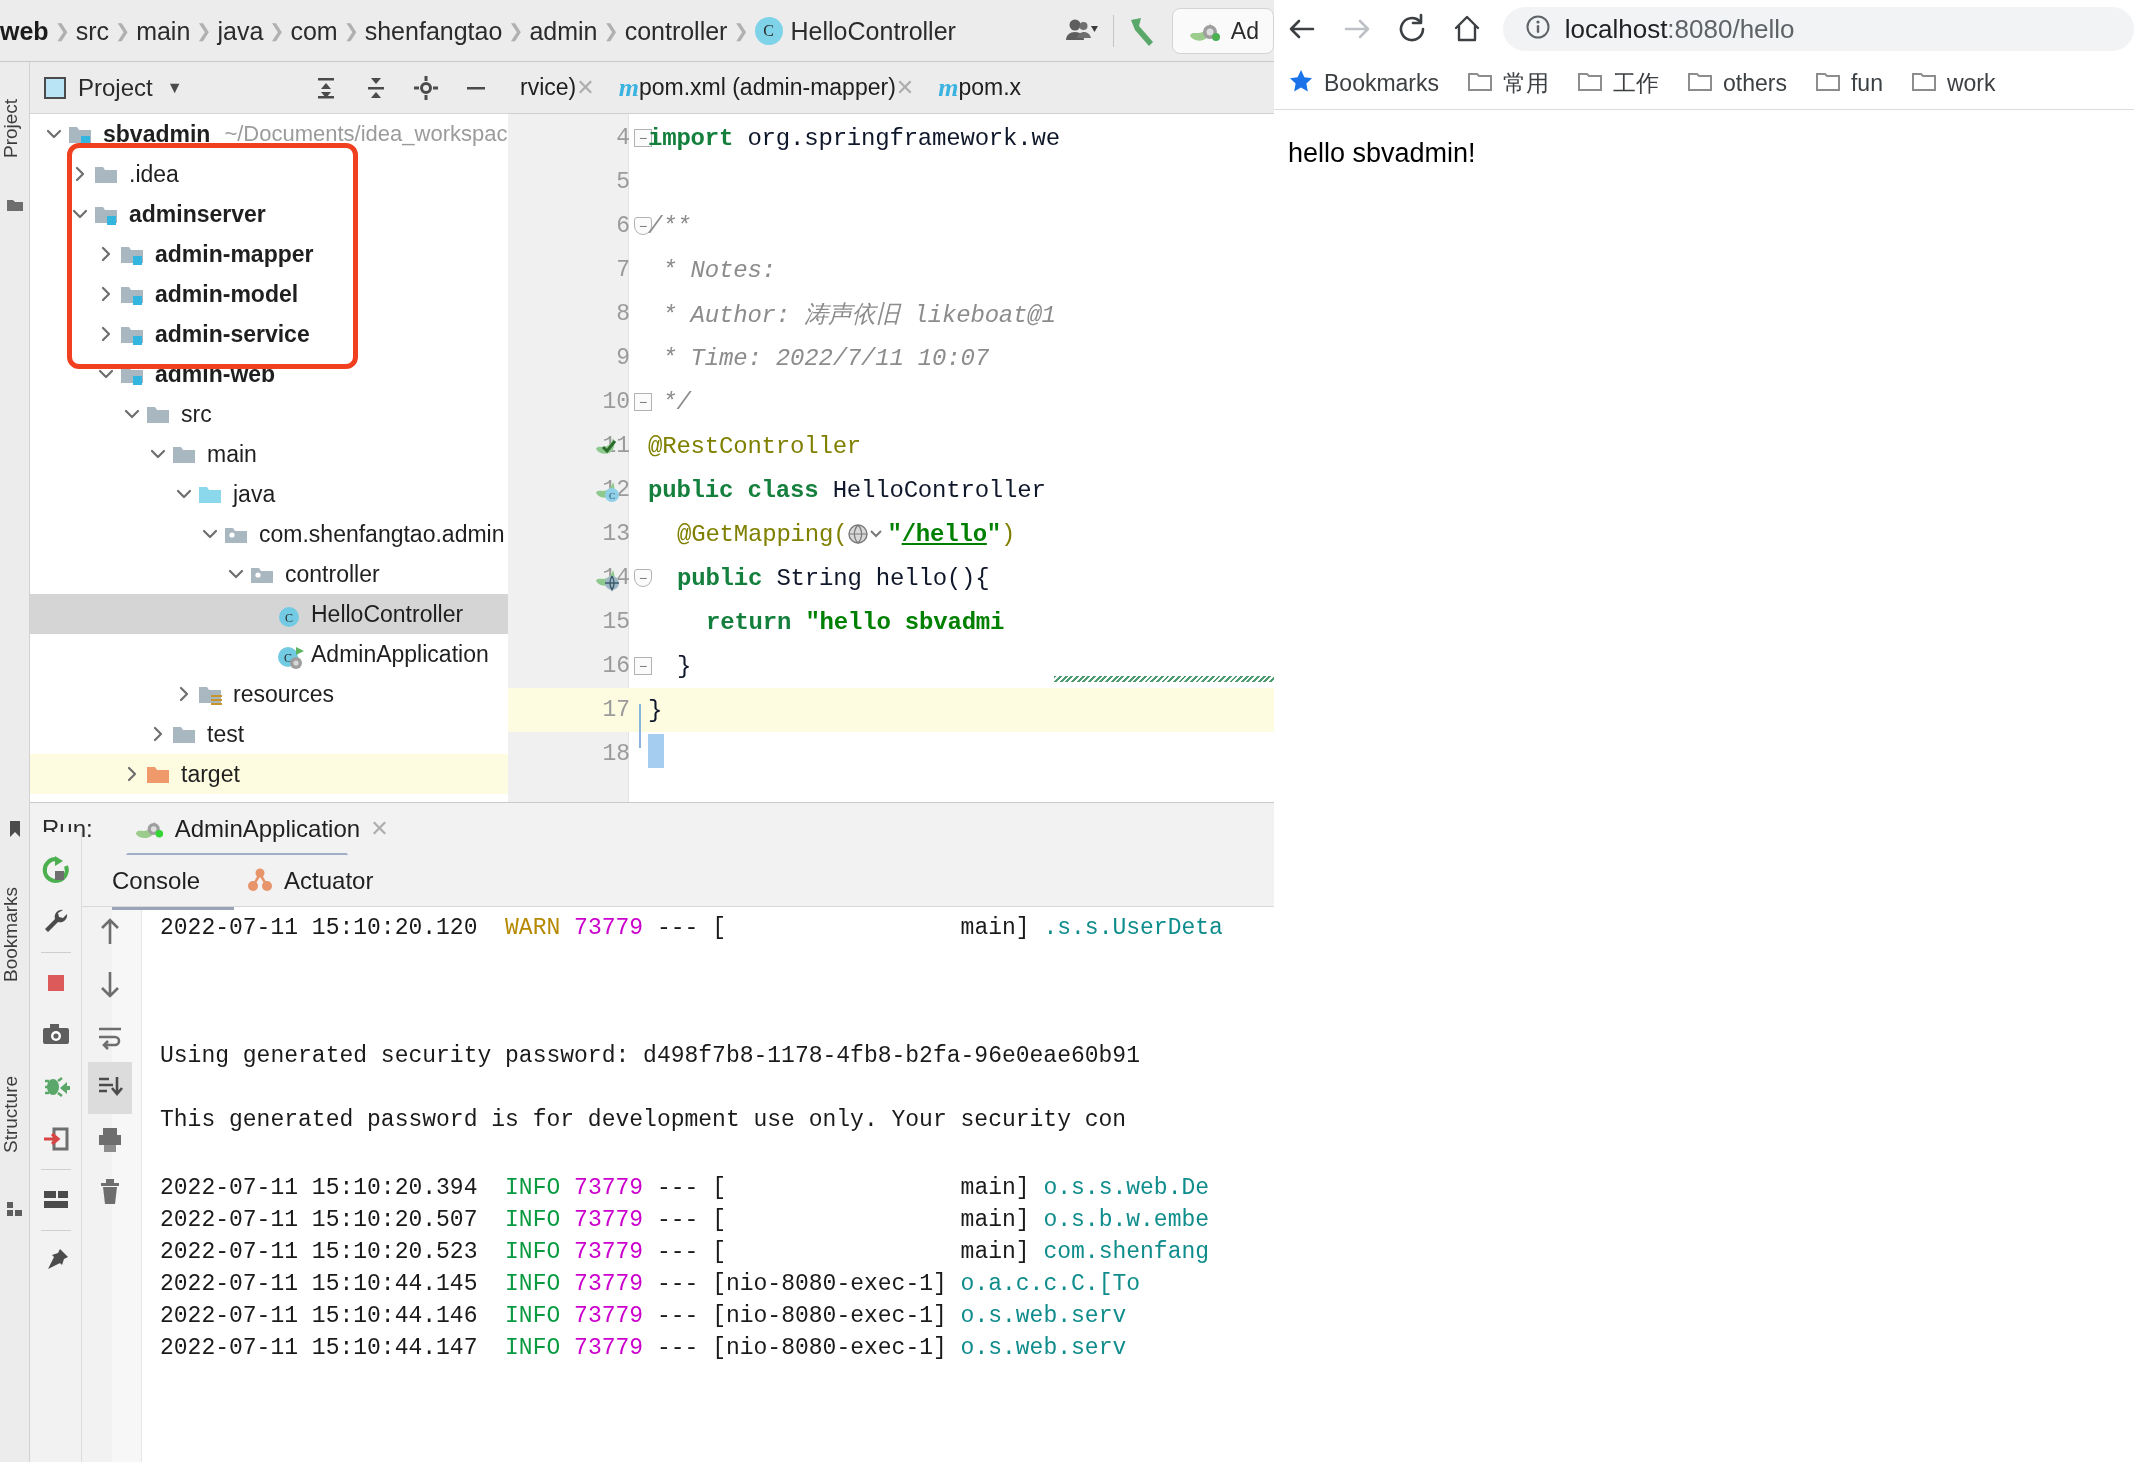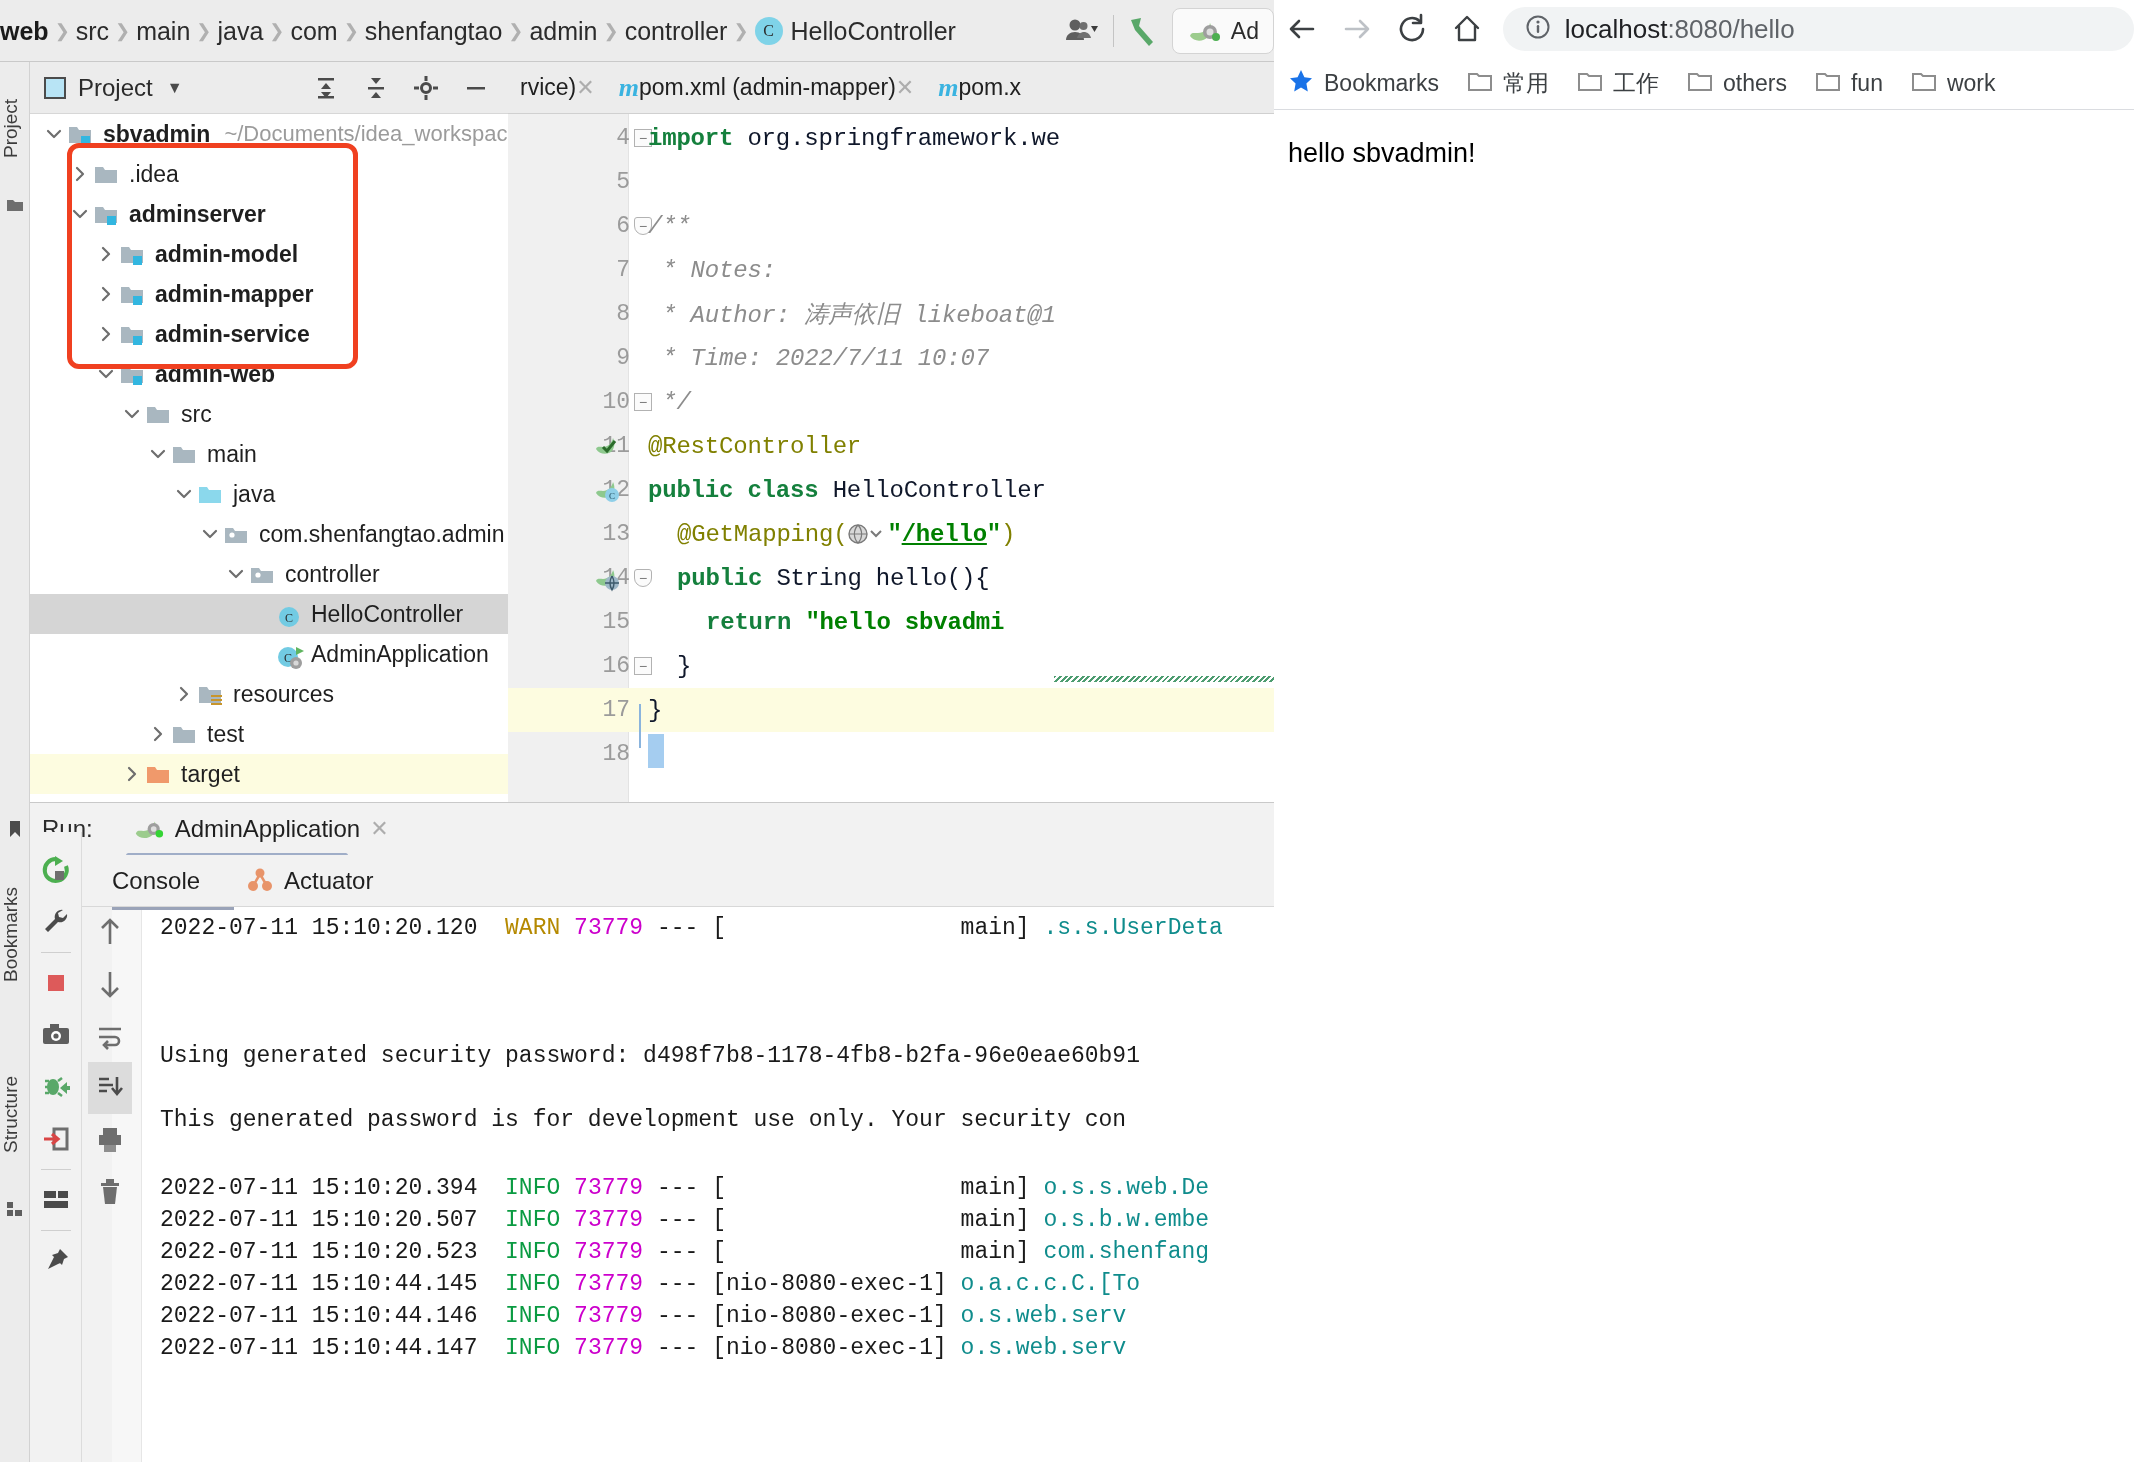--- a/index.html
+++ b/index.html
@@ -114,21 +114,21 @@
   .cscroll { position: absolute; left: 0; top: -3px; width: 122px; height: 6px; background: #9aa3b8; }
   .logline { position: absolute; left: 48px; font-family: "Liberation Mono", monospace; font-size: 23px; white-space: pre; color: #1a1a1a; }
   .lv-warn { color: #b58900; }
   .lv-info { color: #0a9b42; }
   .lv-pid { color: #cc00cc; }
   .lv-logger { color: #0f8c8c; }
 
   
   .browser { position: absolute; left: 1274px; top: 0; width: 860px; height: 1462px; background: #ffffff; }
   .bchrome { position: absolute; left: 0; top: 0; width: 860px; height: 110px; background: #ffffff; }
-  .bnav { position: absolute; left: 0; top: 0; width: 860px; height: 58px; display: flex; align-items: center; gap: 0; }
+  .bnav { position: absolute; left: 0; top: 0; width: 860px; height: 58px; display: flex; align-items: center; gap: 0; justify-content: center; }
   .nbtn { width: 56px; height: 58px; display: flex; align-items: center; justify-content: center; }
   .omnibox { display: flex; align-items: center; gap: 14px; height: 44px; background: #f1f3f4; border-radius: 22px;
              padding: 0 22px; margin-left: 8px; width: 640px; }
   .omnitext { font-size: 26px; color: #202124; white-space: nowrap; }
   .omnitext .dim { color: #5f6368; }
   .bbar { position: absolute; left: 0; top: 58px; width: 860px; height: 52px; display: flex; align-items: center; gap: 0;
           border-bottom: 1px solid #dadce0; }
   .bmk { display: flex; align-items: center; gap: 10px; padding: 0 14px; font-size: 23px; color: #3c4043; white-space: nowrap; }
   .bcontent { position: absolute; left: 0; top: 110px; width: 860px; height: 1352px; background: #ffffff; }
   .bbody { font-size: 27px; color: #000000; padding: 28px 14px; }
@@ -293,33 +293,33 @@
         <div class="trow">
           <span class="arrow" style="margin-left: 66px;">
             <svg width="20" height="20" viewBox="0 0 20 20">
               <path d="M7 4l6 6-6 6" stroke="#6e6e6e" stroke-width="2.2" fill="none" stroke-linecap="round" stroke-linejoin="round"></path>
             </svg>
           </span>
           <span class="fold" style="margin-left: 4px;"><svg width="26" height="22" viewBox="0 0 26 22">
               <path d="M1 3h8l2 3h12v13H1z" fill="#a9b7c0"></path>
               <rect x="13" y="12" width="9" height="9" fill="#32b6e0"></rect>
             </svg></span>
+          <span class="name b">admin-mapper</span>
+        </div>
+        <div class="trow">
+          <span class="arrow" style="margin-left: 66px;">
+            <svg width="20" height="20" viewBox="0 0 20 20">
+              <path d="M7 4l6 6-6 6" stroke="#6e6e6e" stroke-width="2.2" fill="none" stroke-linecap="round" stroke-linejoin="round"></path>
+            </svg>
+          </span>
+          <span class="fold" style="margin-left: 4px;"><svg width="26" height="22" viewBox="0 0 26 22">
+              <path d="M1 3h8l2 3h12v13H1z" fill="#a9b7c0"></path>
+              <rect x="13" y="12" width="9" height="9" fill="#32b6e0"></rect>
+            </svg></span>
           <span class="name b">admin-model</span>
-        </div>
-        <div class="trow">
-          <span class="arrow" style="margin-left: 66px;">
-            <svg width="20" height="20" viewBox="0 0 20 20">
-              <path d="M7 4l6 6-6 6" stroke="#6e6e6e" stroke-width="2.2" fill="none" stroke-linecap="round" stroke-linejoin="round"></path>
-            </svg>
-          </span>
-          <span class="fold" style="margin-left: 4px;"><svg width="26" height="22" viewBox="0 0 26 22">
-              <path d="M1 3h8l2 3h12v13H1z" fill="#a9b7c0"></path>
-              <rect x="13" y="12" width="9" height="9" fill="#32b6e0"></rect>
-            </svg></span>
-          <span class="name b">admin-mapper</span>
         </div>
         <div class="trow">
           <span class="arrow" style="margin-left: 66px;">
             <svg width="20" height="20" viewBox="0 0 20 20">
               <path d="M7 4l6 6-6 6" stroke="#6e6e6e" stroke-width="2.2" fill="none" stroke-linecap="round" stroke-linejoin="round"></path>
             </svg>
           </span>
           <span class="fold" style="margin-left: 4px;"><svg width="26" height="22" viewBox="0 0 26 22">
               <path d="M1 3h8l2 3h12v13H1z" fill="#a9b7c0"></path>
               <rect x="13" y="12" width="9" height="9" fill="#32b6e0"></rect>

